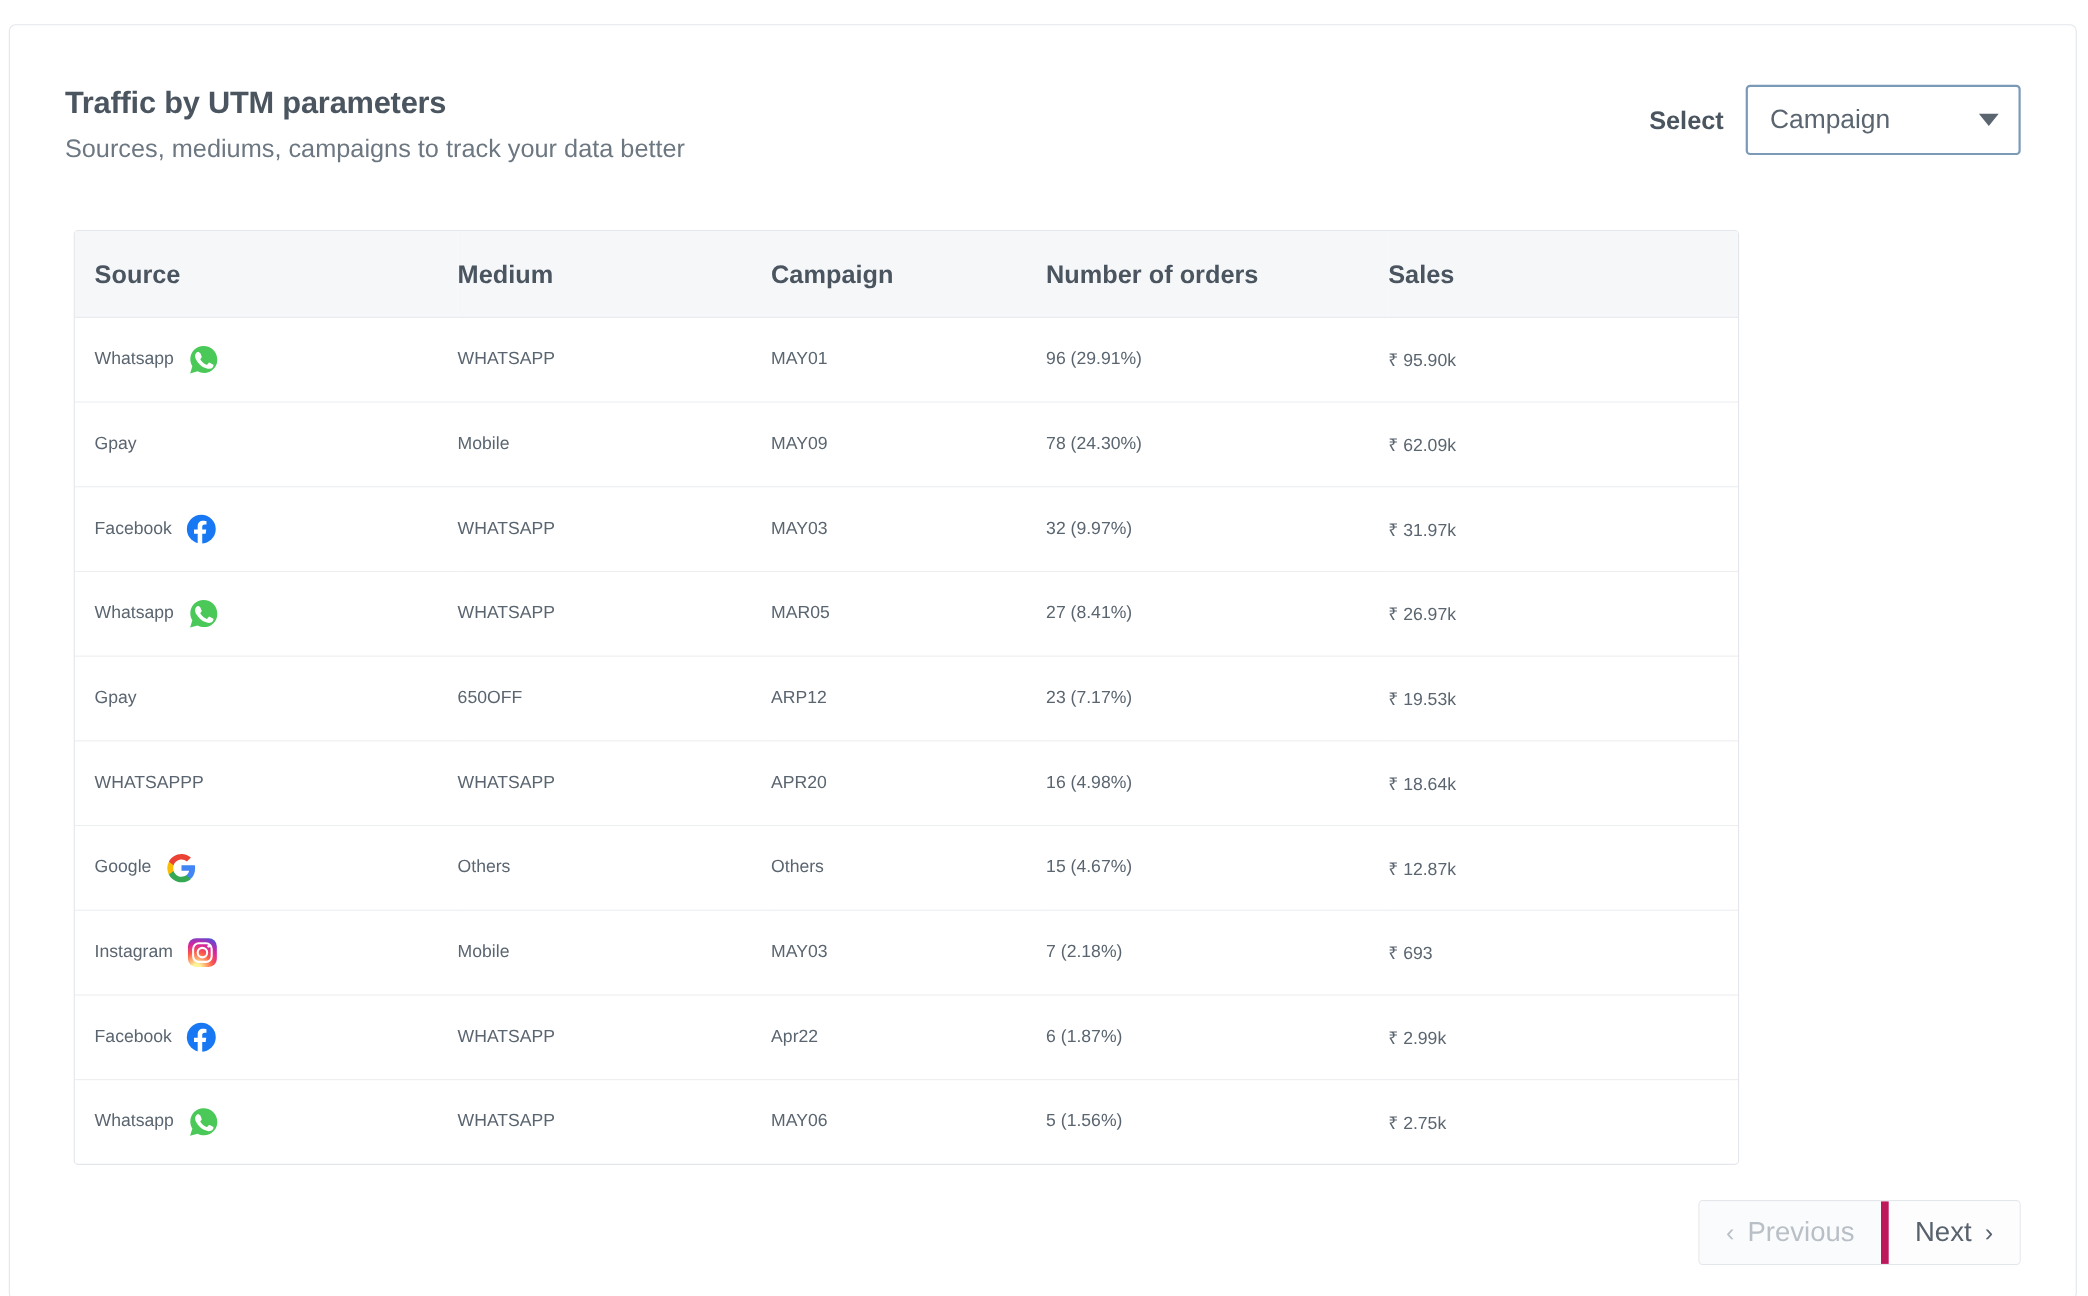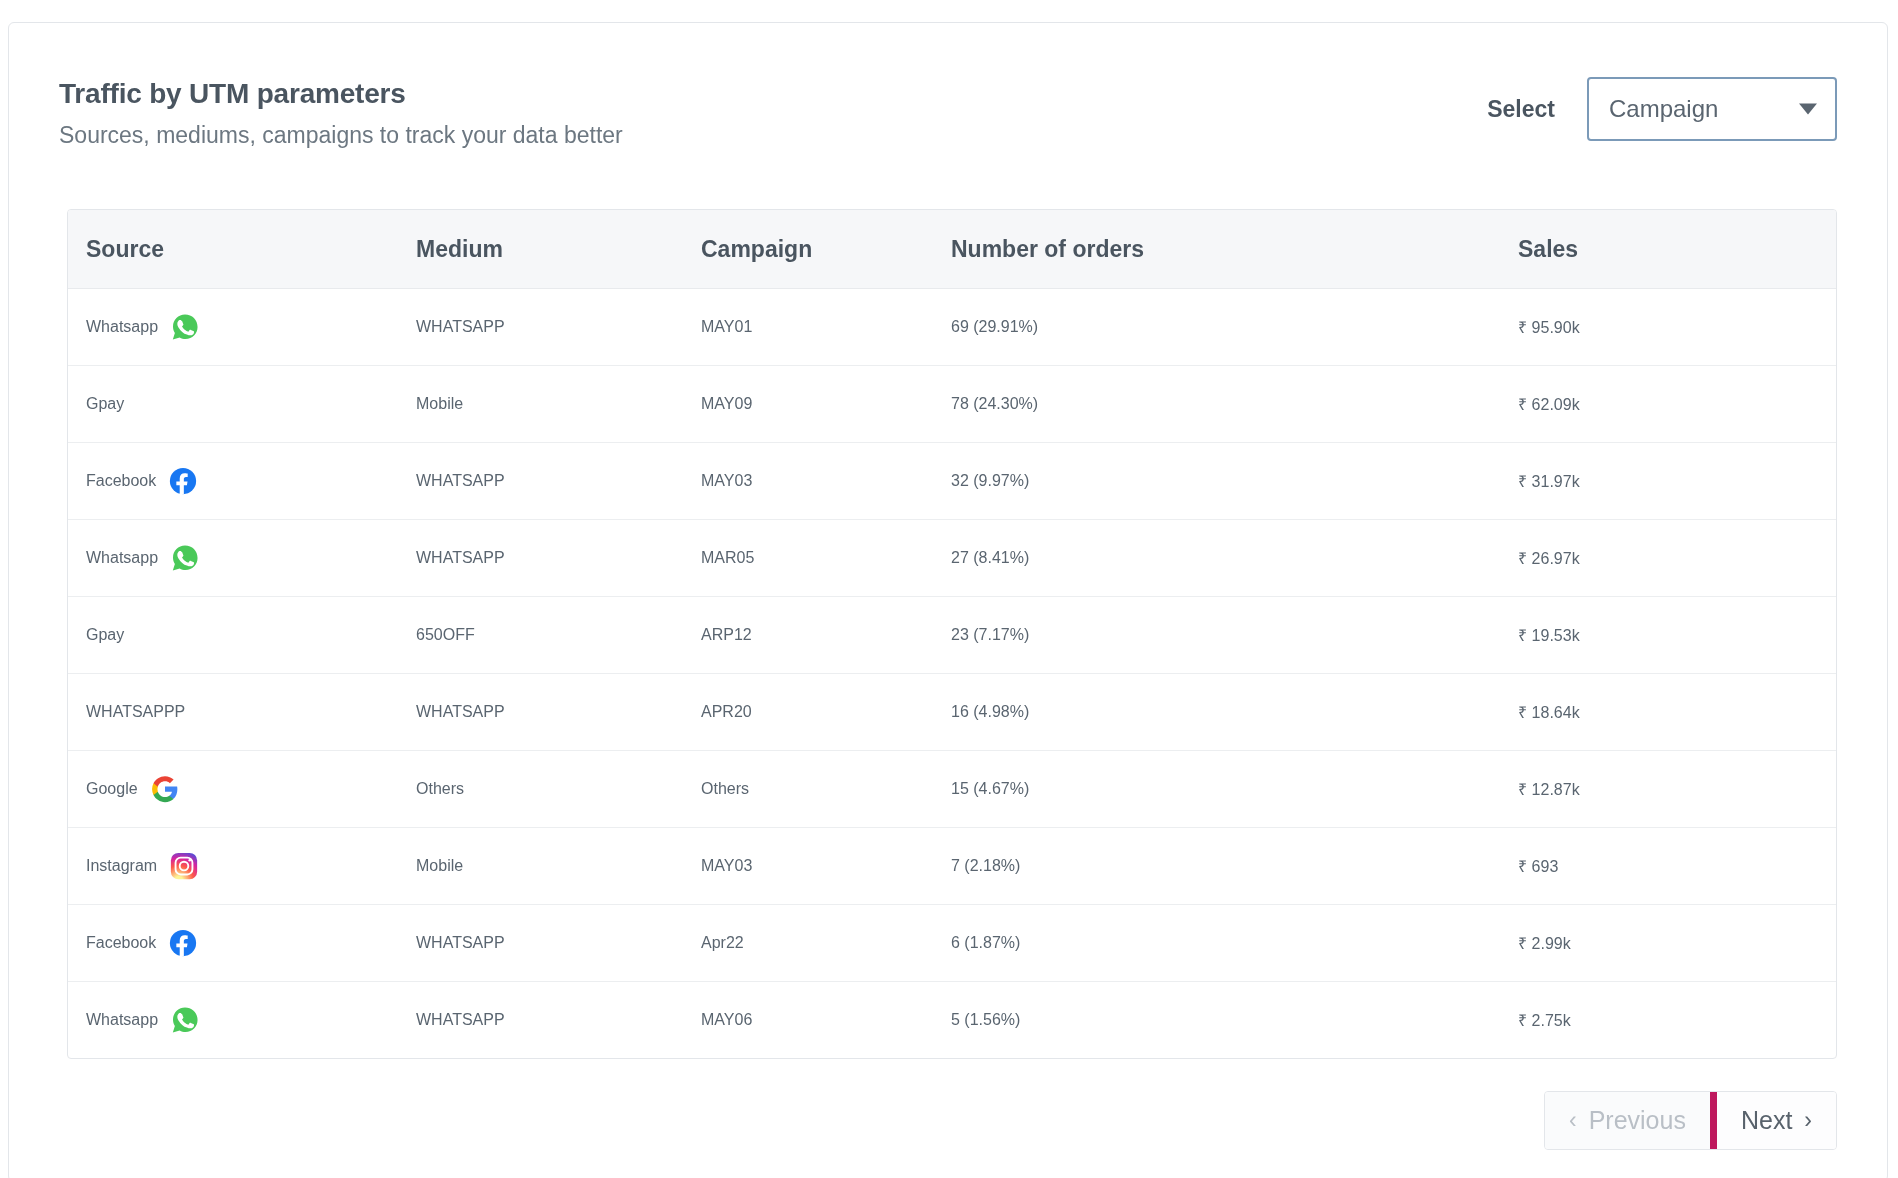--- a/index.html
+++ b/index.html
@@ -62,21 +62,21 @@
     position: absolute;
     right: 50px;
     top: 54px;
     display: flex;
     align-items: center;
   }
   .select-label {
     font-size: 23px;
     font-weight: bold;
     color: #4a5560;
-    margin-right: 32px;
+    margin-right: 20px;
     white-space: nowrap;
   }
   .select-box {
     position: relative;
     width: 250px;
     height: 64px;
     border: 2px solid #7b9ab8;
     border-radius: 4px;
     background: #ffffff;
     box-sizing: border-box;
@@ -100,21 +100,21 @@
     border-left: 9px solid transparent;
     border-right: 9px solid transparent;
     border-top: 11px solid #5a6570;
   }
 
   
   .table-wrap {
     position: absolute;
     left: 58px;
     top: 186px;
-    width: 1770px;
+    width: 1514px;
     border: 1px solid #e3e6ea;
     border-radius: 4px;
     box-sizing: border-box;
     overflow: hidden;
     background: #fff;
   }
   table.utm-table {
     width: 100%;
     border-collapse: collapse;
     table-layout: fixed;
@@ -241,21 +241,21 @@
                 <span class="brand-icon">
                   <svg viewBox="0 0 32 32" xmlns="http://www.w3.org/2000/svg">
                     <path fill="#4ac959" d="M16 2.6C8.9 2.6 3.2 8.3 3.2 15.4c0 2.5.7 4.9 2 6.9L3 29.4l7.3-2.1c1.9 1.1 4.1 1.6 6.3 1.6h.01c7.05 0 12.78-5.7 12.78-12.8C29.4 8.3 23.7 2.6 16 2.6z"></path>
                     <path fill="#ffffff" d="M12.1 9.2c-.3-.7-.6-.7-.9-.7h-.7c-.3 0-.8.1-1.2.6-.4.5-1.5 1.5-1.5 3.6s1.6 4.2 1.8 4.5c.2.3 3 4.8 7.5 6.5 3.7 1.5 4.5 1.2 5.3 1.1.8-.1 2.5-1 2.9-2 .4-1 .4-1.8.3-2-.1-.2-.4-.3-.8-.5-.4-.2-2.5-1.2-2.9-1.4-.4-.1-.7-.2-.9.2-.3.4-1 1.3-1.3 1.6-.2.3-.5.3-.9.1-.4-.2-1.8-.7-3.4-2.1-1.3-1.1-2.1-2.5-2.4-2.9-.2-.4 0-.6.2-.8.2-.2.4-.5.6-.7.2-.2.3-.4.4-.7.1-.3.1-.5 0-.7-.1-.2-.9-2.3-1.2-3.1z"></path>
                   </svg>
                 </span>
               </div>
             </td>
             <td class="col-medium">WHATSAPP</td>
             <td class="col-campaign">MAY01</td>
-            <td class="col-orders">69 (29.91%)</td>
+            <td class="col-orders">96 (29.91%)</td>
             <td class="col-sales">₹ 95.90k</td>
           </tr>
           <tr>
             <td class="col-source">
               <div class="source-cell">
                 <span class="source-name">Gpay</span>
               </div>
             </td>
             <td class="col-medium">Mobile</td>
             <td class="col-campaign">MAY09</td>

